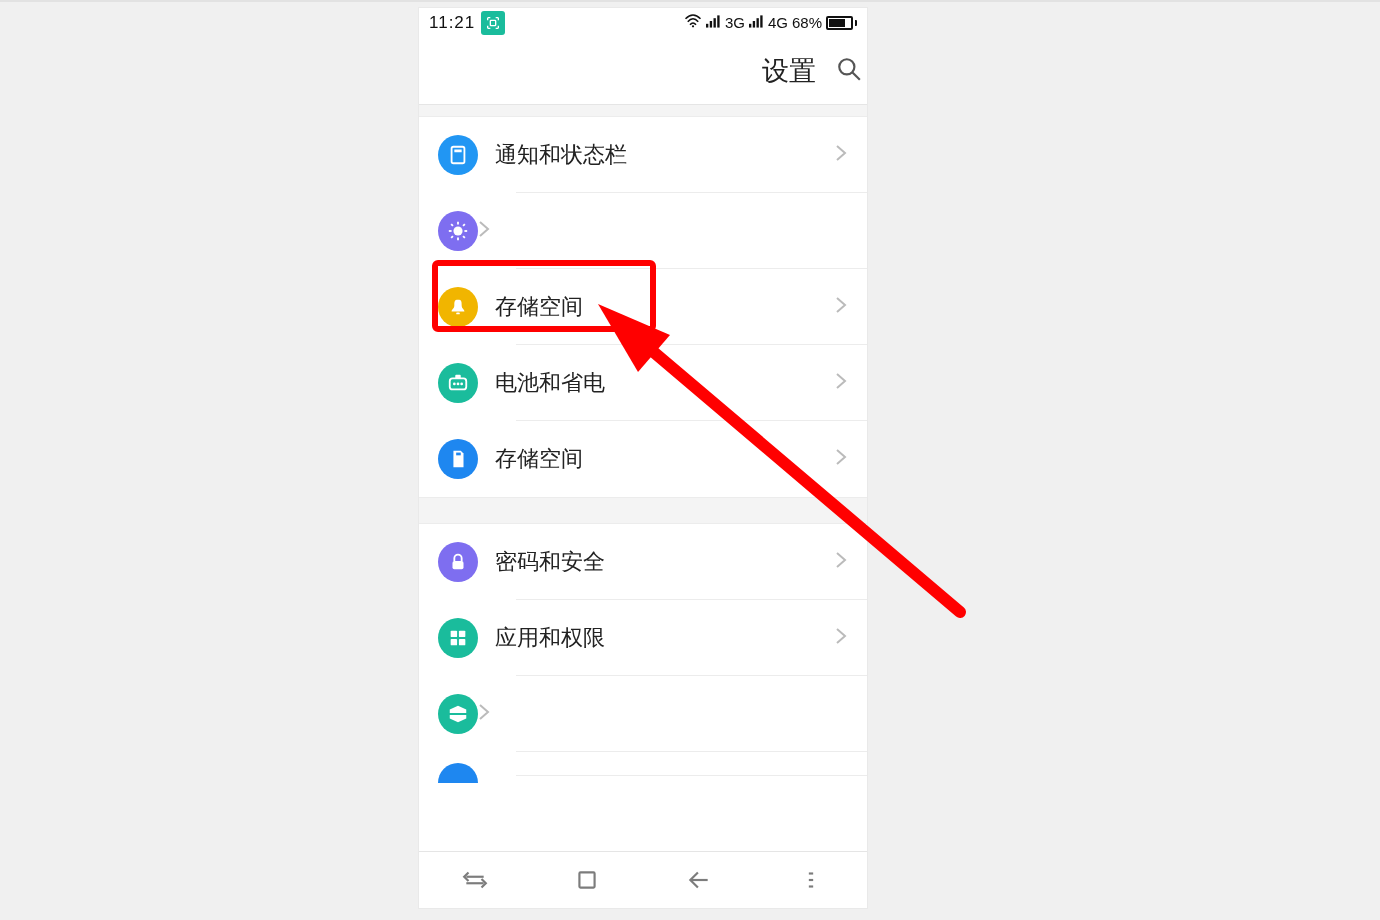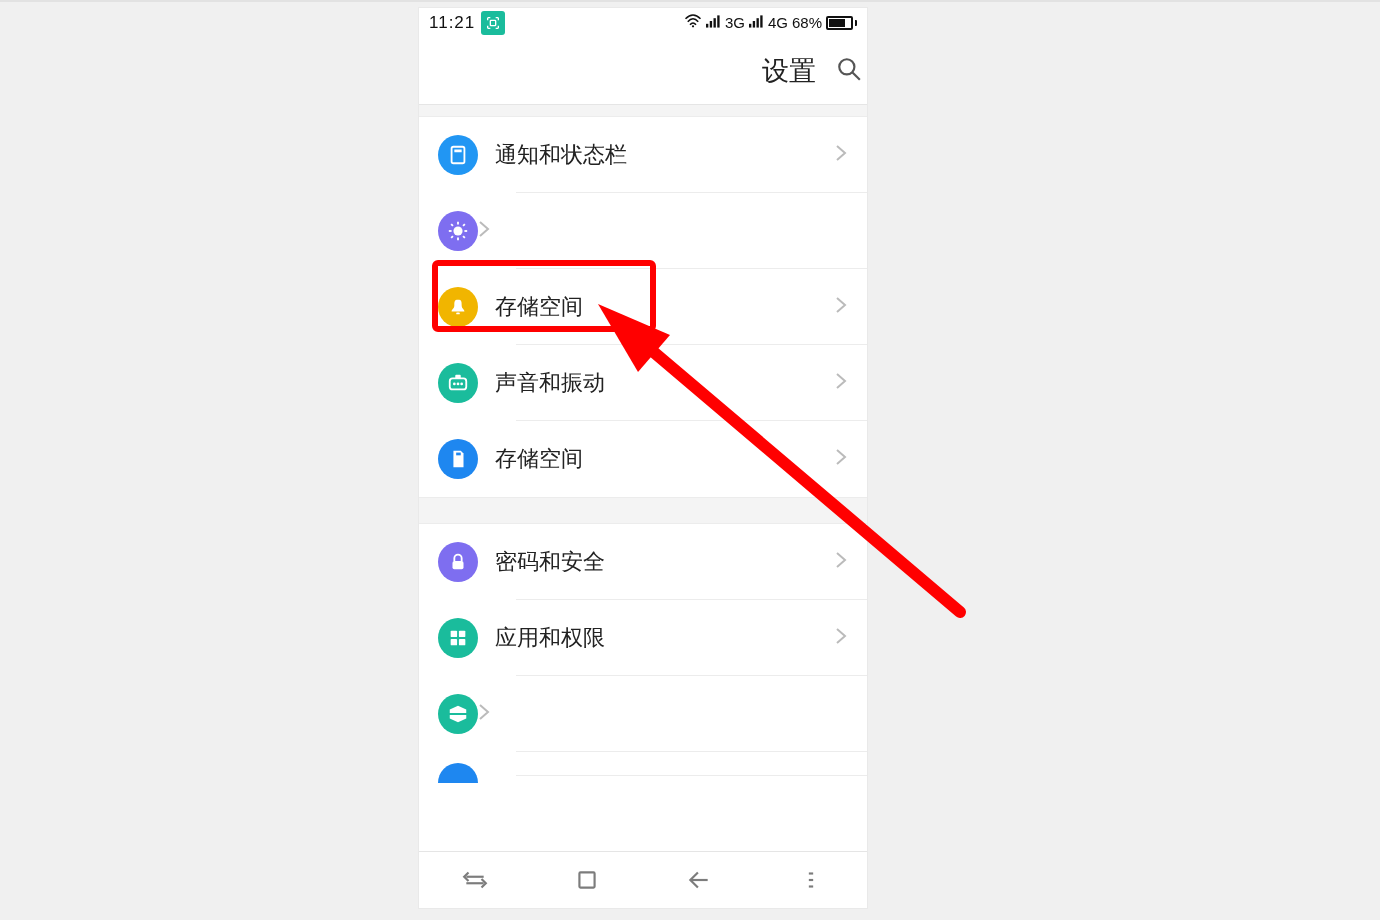--- a/index.html
+++ b/index.html
@@ -174,21 +174,21 @@
       <div class="row">
         <span class="icon-wrap bg-teal">
           <svg viewBox="0 0 24 24">
               <rect x="3" y="7" width="18" height="12" rx="3" class="whiteStroke"></rect>
               <circle cx="8" cy="13" r="1.5" fill="#fff"></circle>
               <circle cx="12" cy="13" r="1.5" fill="#fff"></circle>
               <circle cx="16" cy="13" r="1.5" fill="#fff"></circle>
               <rect x="9" y="3" width="6" height="4" rx="1" fill="#fff"></rect>
             </svg>
         </span>
-        <span class="label">声音和振动</span>
+        <span class="label">电池和省电</span>
         <span class="chev"><svg viewBox="0 0 12 18">
               <polyline points="2,2 10,9 2,16"></polyline>
             </svg></span>
       </div>
 
       <div class="row last">
         <span class="icon-wrap bg-blue2">
           <svg viewBox="0 0 24 24">
               <path d="M7 3 H15 L18 6 V21 H7 Z" fill="#fff"></path>
               <rect x="10" y="5" width="5" height="3" fill="#1e87f0"></rect>

